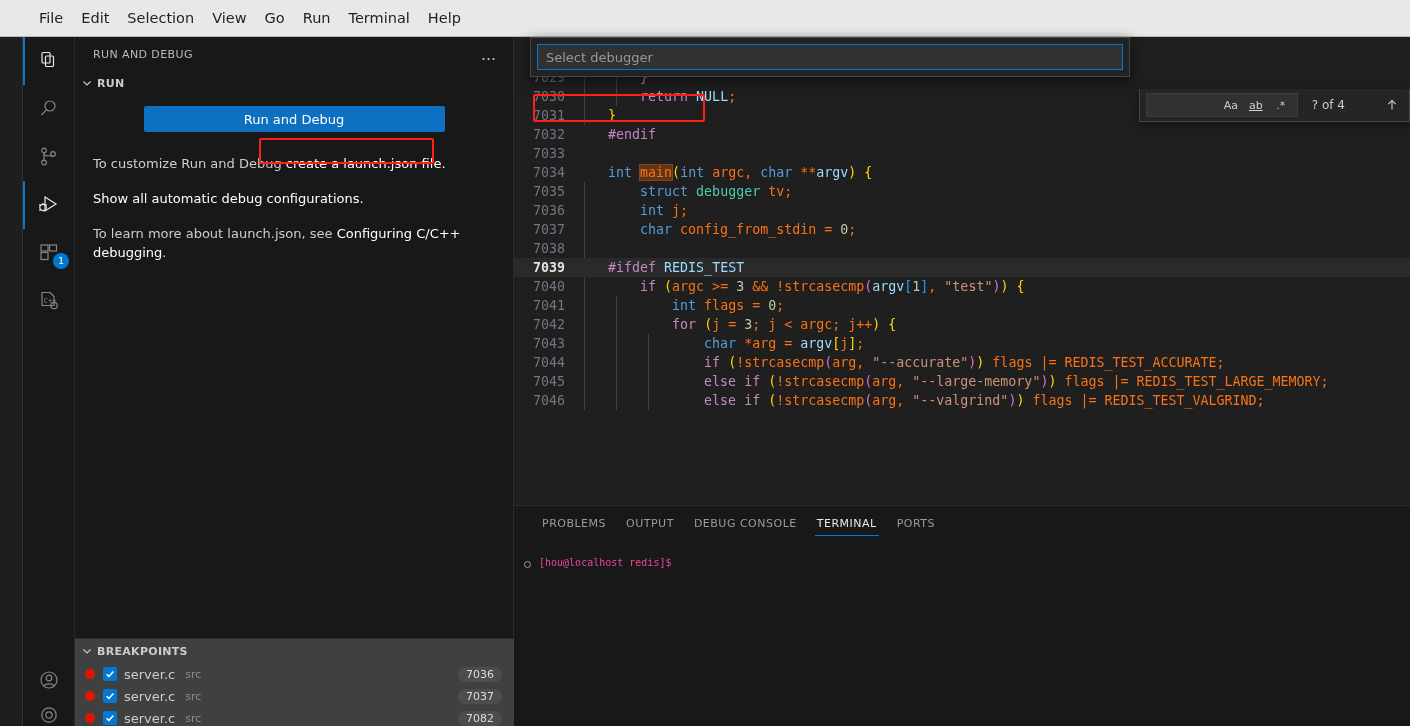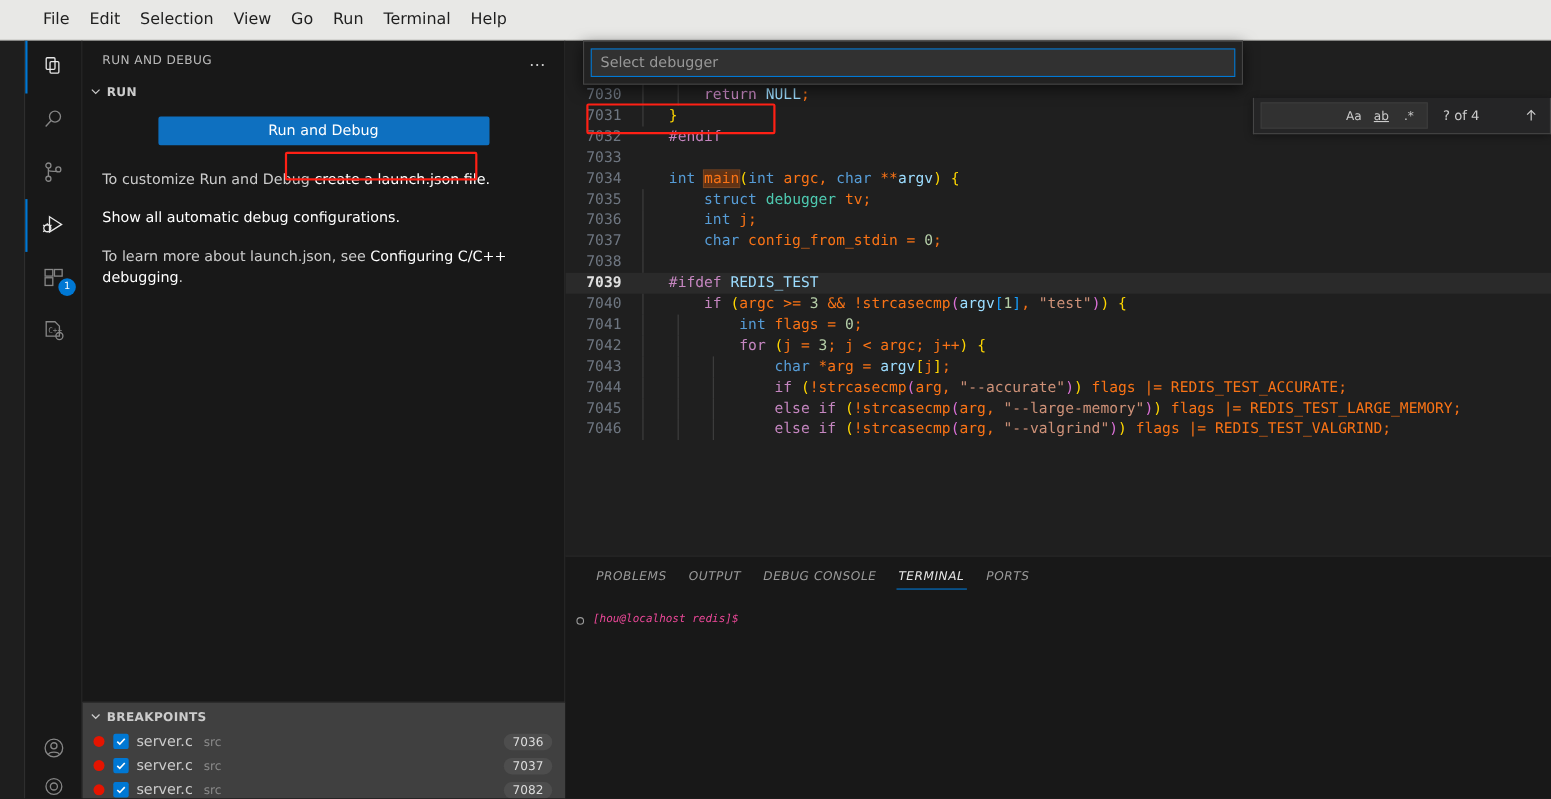--- a/index.html
+++ b/index.html
@@ -128,21 +128,21 @@
     background:#4d4d4d; color:#dcdcdc; border-radius:9px;
     font-size:11px; padding:1px 8px; min-width:36px; text-align:center;
   }
 
   
   .editor {
     position:absolute; left:514px; top:37px; width:896px; height:468px;
     background:#1f1f1f;
     overflow:hidden;
   }
-  .code-area { position:absolute; left:0; top:2px; width:896px; height:468px; }
+  .code-area { position:absolute; left:0; top:12px; width:896px; height:468px; }
   .code-line {
     height: 19px; line-height:19px; display:flex;
     font-family:"DejaVu Sans Mono","Liberation Mono",monospace;
     font-size:13.3px; white-space:pre;
   }
   .code-line.active { background:#2a2a2a; }
   .gutter {
     width: 62px; flex:0 0 auto; text-align:right; padding-right:11px;
     color:#6e7681; position:relative;
   }
@@ -182,21 +182,20 @@
     font-size:11px; color:#cccccc; cursor:pointer; border-radius:3px;
   }
   .find-count { font-size:12px; color:#cccccc; margin-left:14px; white-space:nowrap; }
   .find-nav { margin-left:36px; width:22px; height:22px; display:flex; align-items:center; justify-content:center; cursor:pointer; }
 
   
   .panel {
     position:absolute; left:514px; top:505px; width:896px; height:221px;
     background:#181818;
     border-top:1px solid #2b2b2b;
-    font-style:italic;
   }
   .panel-tabs {
     height: 35px; display:flex; align-items:center; gap:0px; padding-left:18px;
   }
   .panel-tab {
     font-size:11px; letter-spacing:0.5px; color:#9a9a9a; text-transform:uppercase;
     padding: 0 10px; height:35px; display:flex; align-items:center; cursor:pointer;
     position:relative;
   }
   .panel-tab.active { color:#e7e7e7; }

